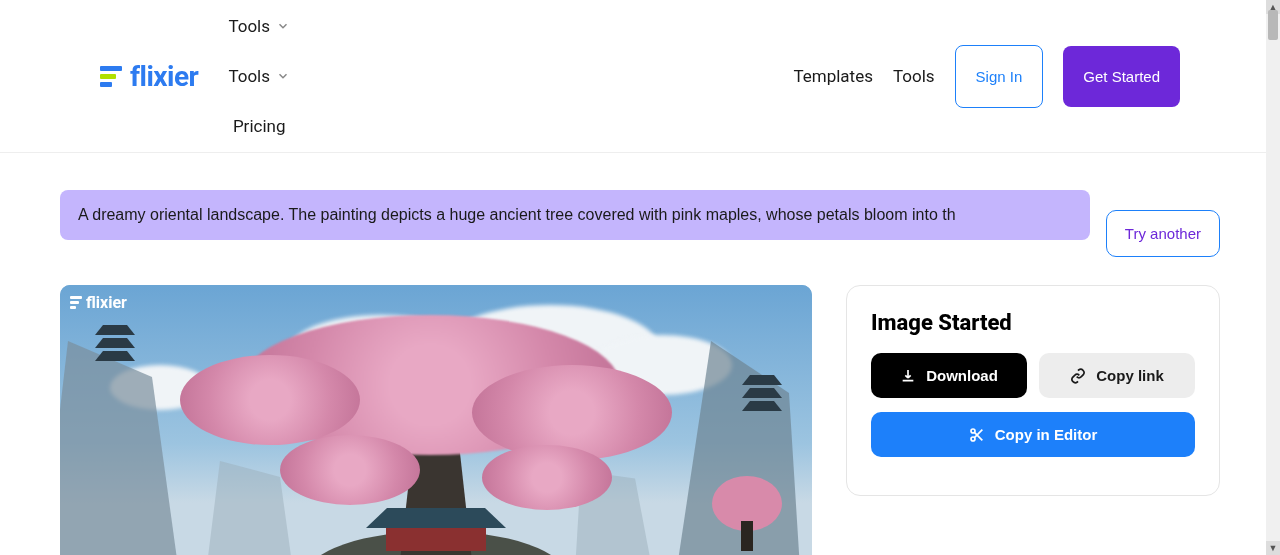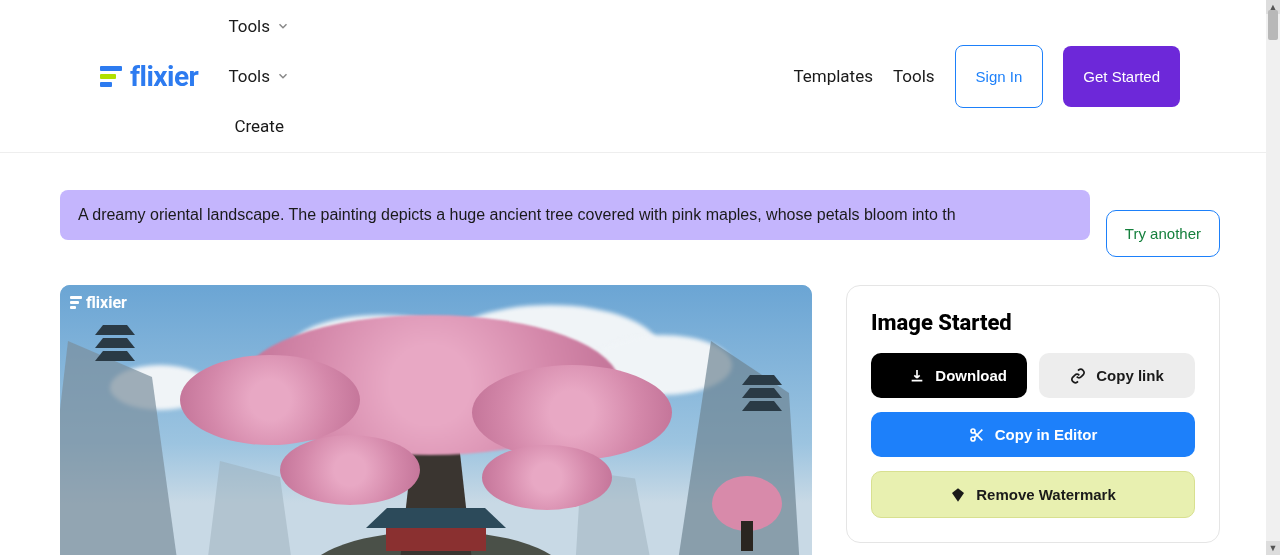--- a/index.html
+++ b/index.html
@@ -74,21 +74,21 @@
       border-radius: 8px;
       background: #c4b5fd;
       color: #1a1a1a;
       white-space: nowrap;
       overflow: hidden;
       text-overflow: clip;
     }
     .btn-tryanother {
       padding: 14px 18px;
       background: #fff;
-      color: #15803d;
+      color: #6d28d9;
       border: 1.5px solid #1d80fa;
       border-radius: 10px;
       font-size: 15px;
       cursor: pointer;
       margin-top: 37px;
     }
     
     .content-row { display: flex; gap: 34px; align-items: flex-start; }
     .image-panel {
       position: relative;
@@ -165,21 +165,21 @@
       align-items: center;
       justify-content: center;
       gap: 10px;
       padding: 14px 20px;
       border-radius: 10px;
       font-size: 15px;
       font-weight: 600;
       cursor: pointer;
       border: none;
     }
-    .btn-download { background: #000; color: #fff; flex: 1; justify-content: flex-end; }
+    .btn-download { background: #000; color: #fff; flex: 1; }
     .btn-copylink { background: #ededed; color: #1a1a1a; flex: 1; }
     .btn-openeditor { background: #1d80fa; color: #fff; width: 100%; margin-bottom: 14px; }
     .btn-removewm { background: #e8f0b0; color: #1a1a1a; width: 100%; border: 1px solid #d8e090; }
     .icon-sm { width: 16px; height: 16px; flex-shrink: 0; }
     
     .scrollbar { position: fixed; right: 0; top: 0; width: 14px; height: 100%; background: #f0f0f0; }
     .scroll-thumb { position: absolute; right: 2px; top: 10px; width: 10px; height: 30px; background: #b8b8b8; border-radius: 2px; }
     .scroll-arrow { position: absolute; right: 0; width: 14px; height: 14px; background: #ddd; display: flex; align-items: center; justify-content: center; font-size: 9px; color: #555; }
     .sa-up { top: 0; }
     .sa-down { bottom: 0; }
@@ -203,21 +203,21 @@
           <polyline points="6 9 12 15 18 9"></polyline>
         </svg>
     </div>
     <div class="nav-item">
       <span>Tools</span>
       <svg class="chevron" viewBox="0 0 24 24" fill="none" stroke="#888" stroke-width="2.5">
           <polyline points="6 9 12 15 18 9"></polyline>
         </svg>
     </div>
     <div class="nav-item">
-      <span>Create</span>
+      <span>Pricing</span>
     </div>
   </div>
   <div class="nav-right">
     <div class="nav-item">
       <span>Templates</span>
     </div>
     <div class="nav-item">
       <span>Tools</span>
     </div>
     <button class="btn btn-signin">Sign In</button>
@@ -302,26 +302,20 @@
       </div>
       <button class="action-btn btn-openeditor">
         <svg class="icon-sm" viewBox="0 0 24 24" fill="none" stroke="#fff" stroke-width="2.5">
             <circle cx="6" cy="6" r="3"></circle>
             <circle cx="6" cy="18" r="3"></circle>
             <line x1="20" y1="4" x2="8.5" y2="15.5"></line>
             <line x1="20" y1="20" x2="8.5" y2="8.5"></line>
           </svg>
         <span>Copy in Editor</span>
       </button>
-      <button class="action-btn btn-removewm">
-        <svg class="icon-sm" viewBox="0 0 24 24" fill="#1a1a1a">
-            <path d="M12 2L3 9l9 13 9-13-9-7z"></path>
-          </svg>
-        <span>Remove Watermark</span>
-      </button>
     </div>
   </div>
 </div>
 
 <div class="scrollbar">
   <div class="scroll-arrow sa-up">▲</div>
   <div class="scroll-thumb"></div>
   <div class="scroll-arrow sa-down">▼</div>
 </div>
 

